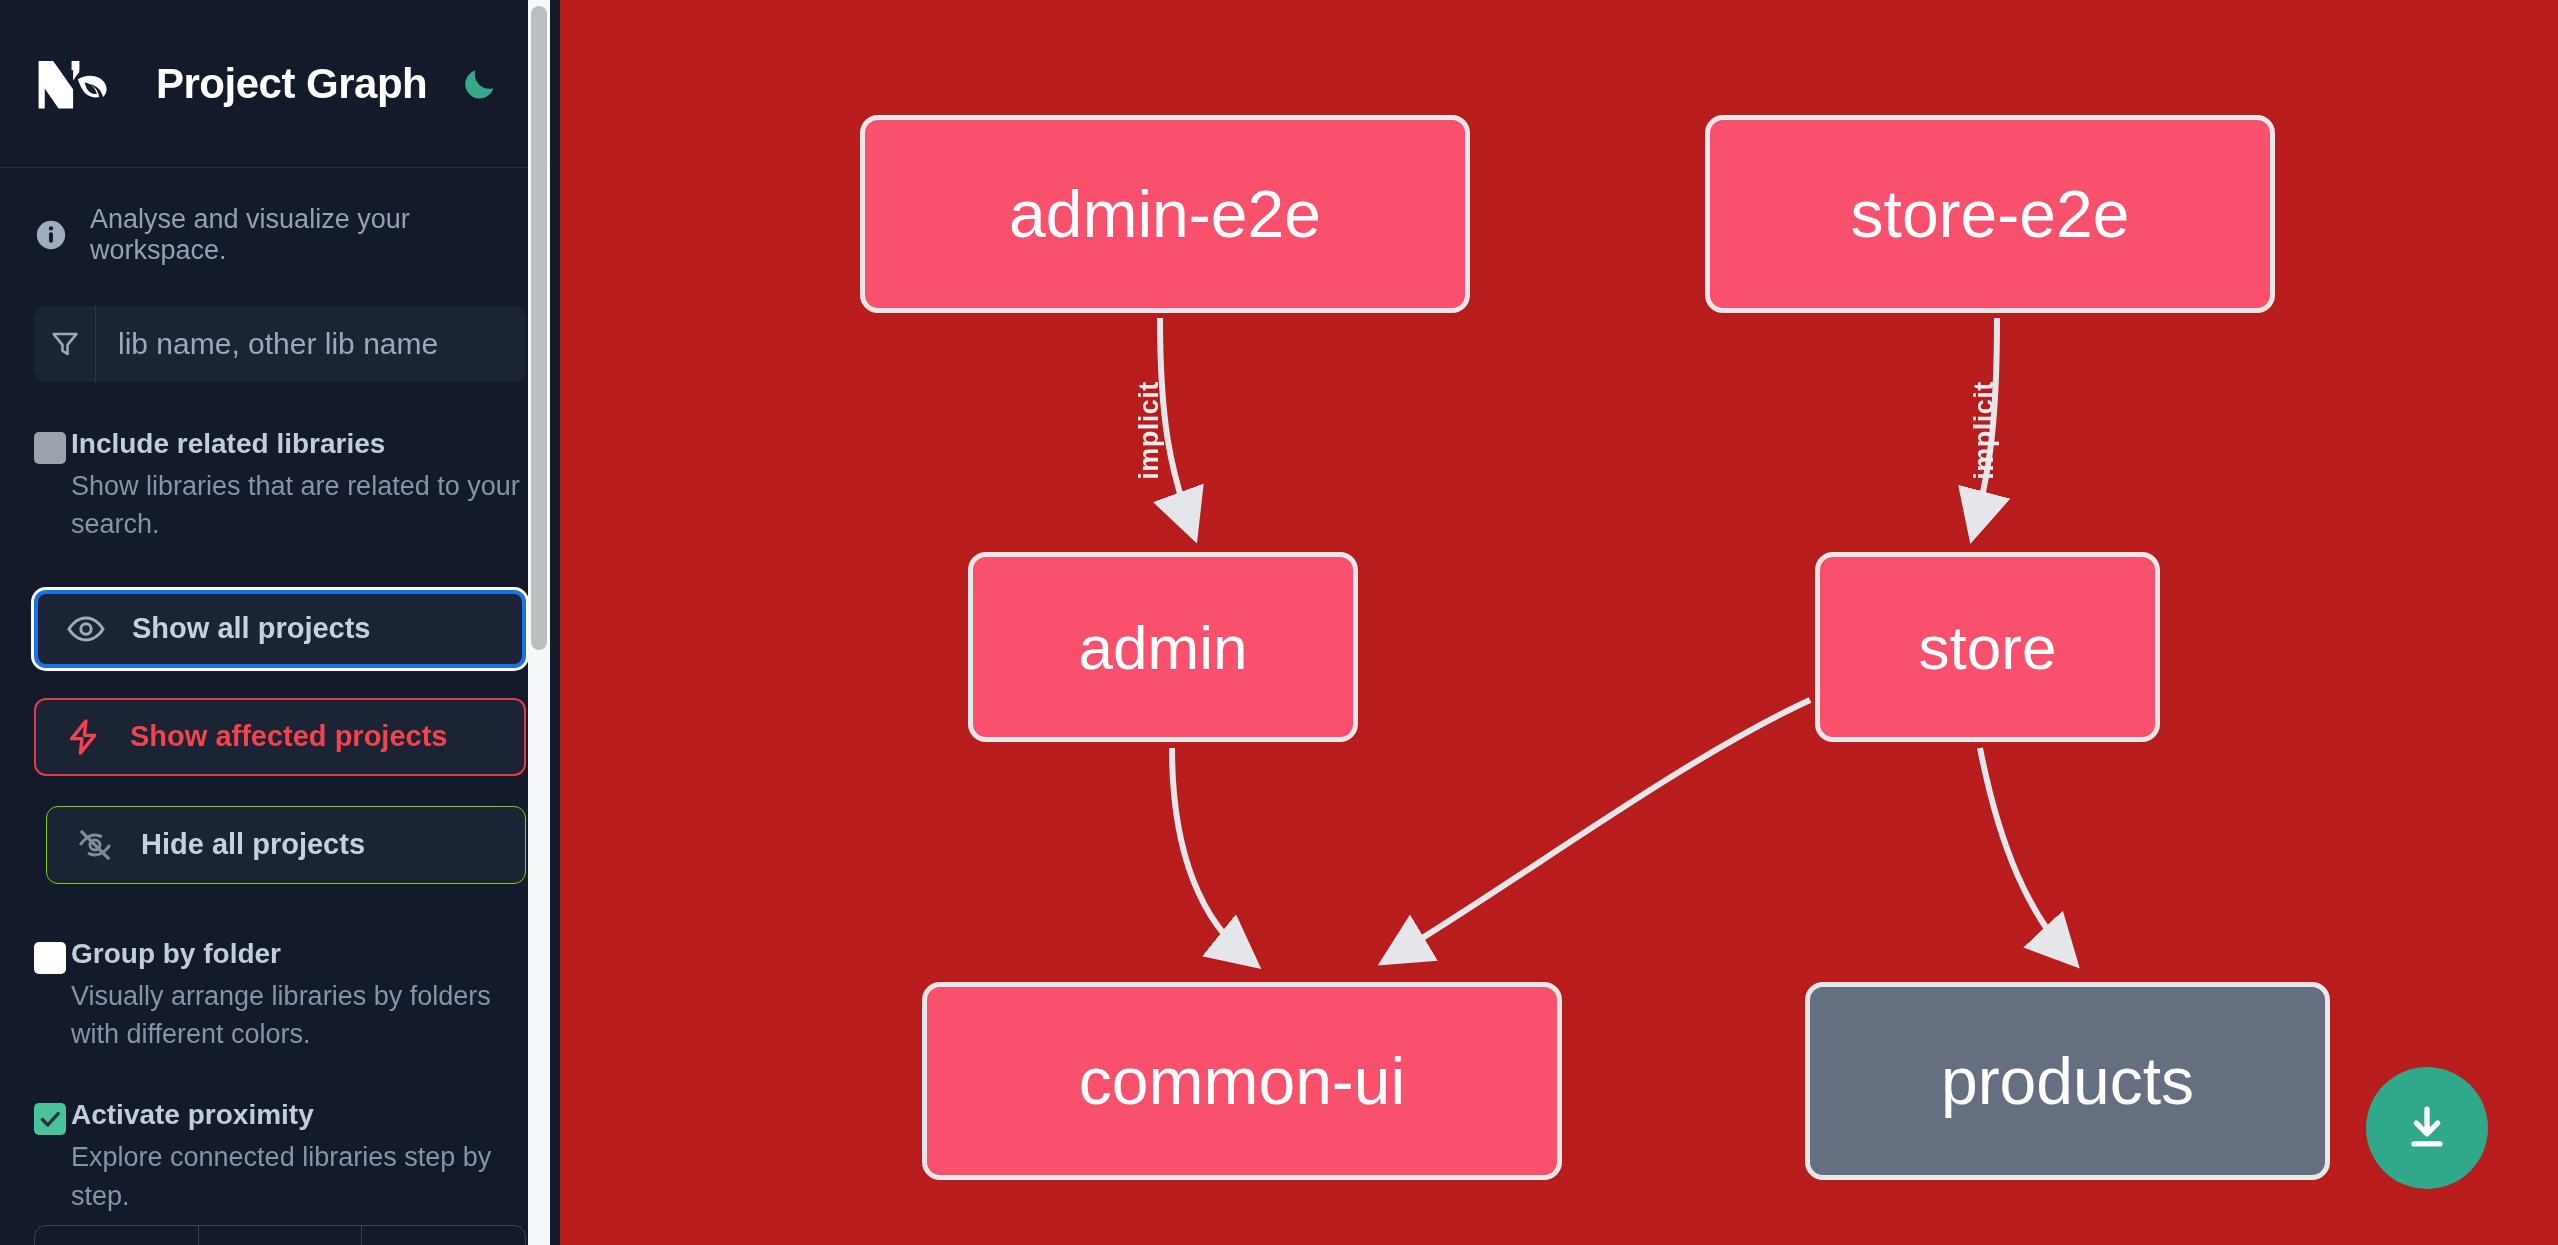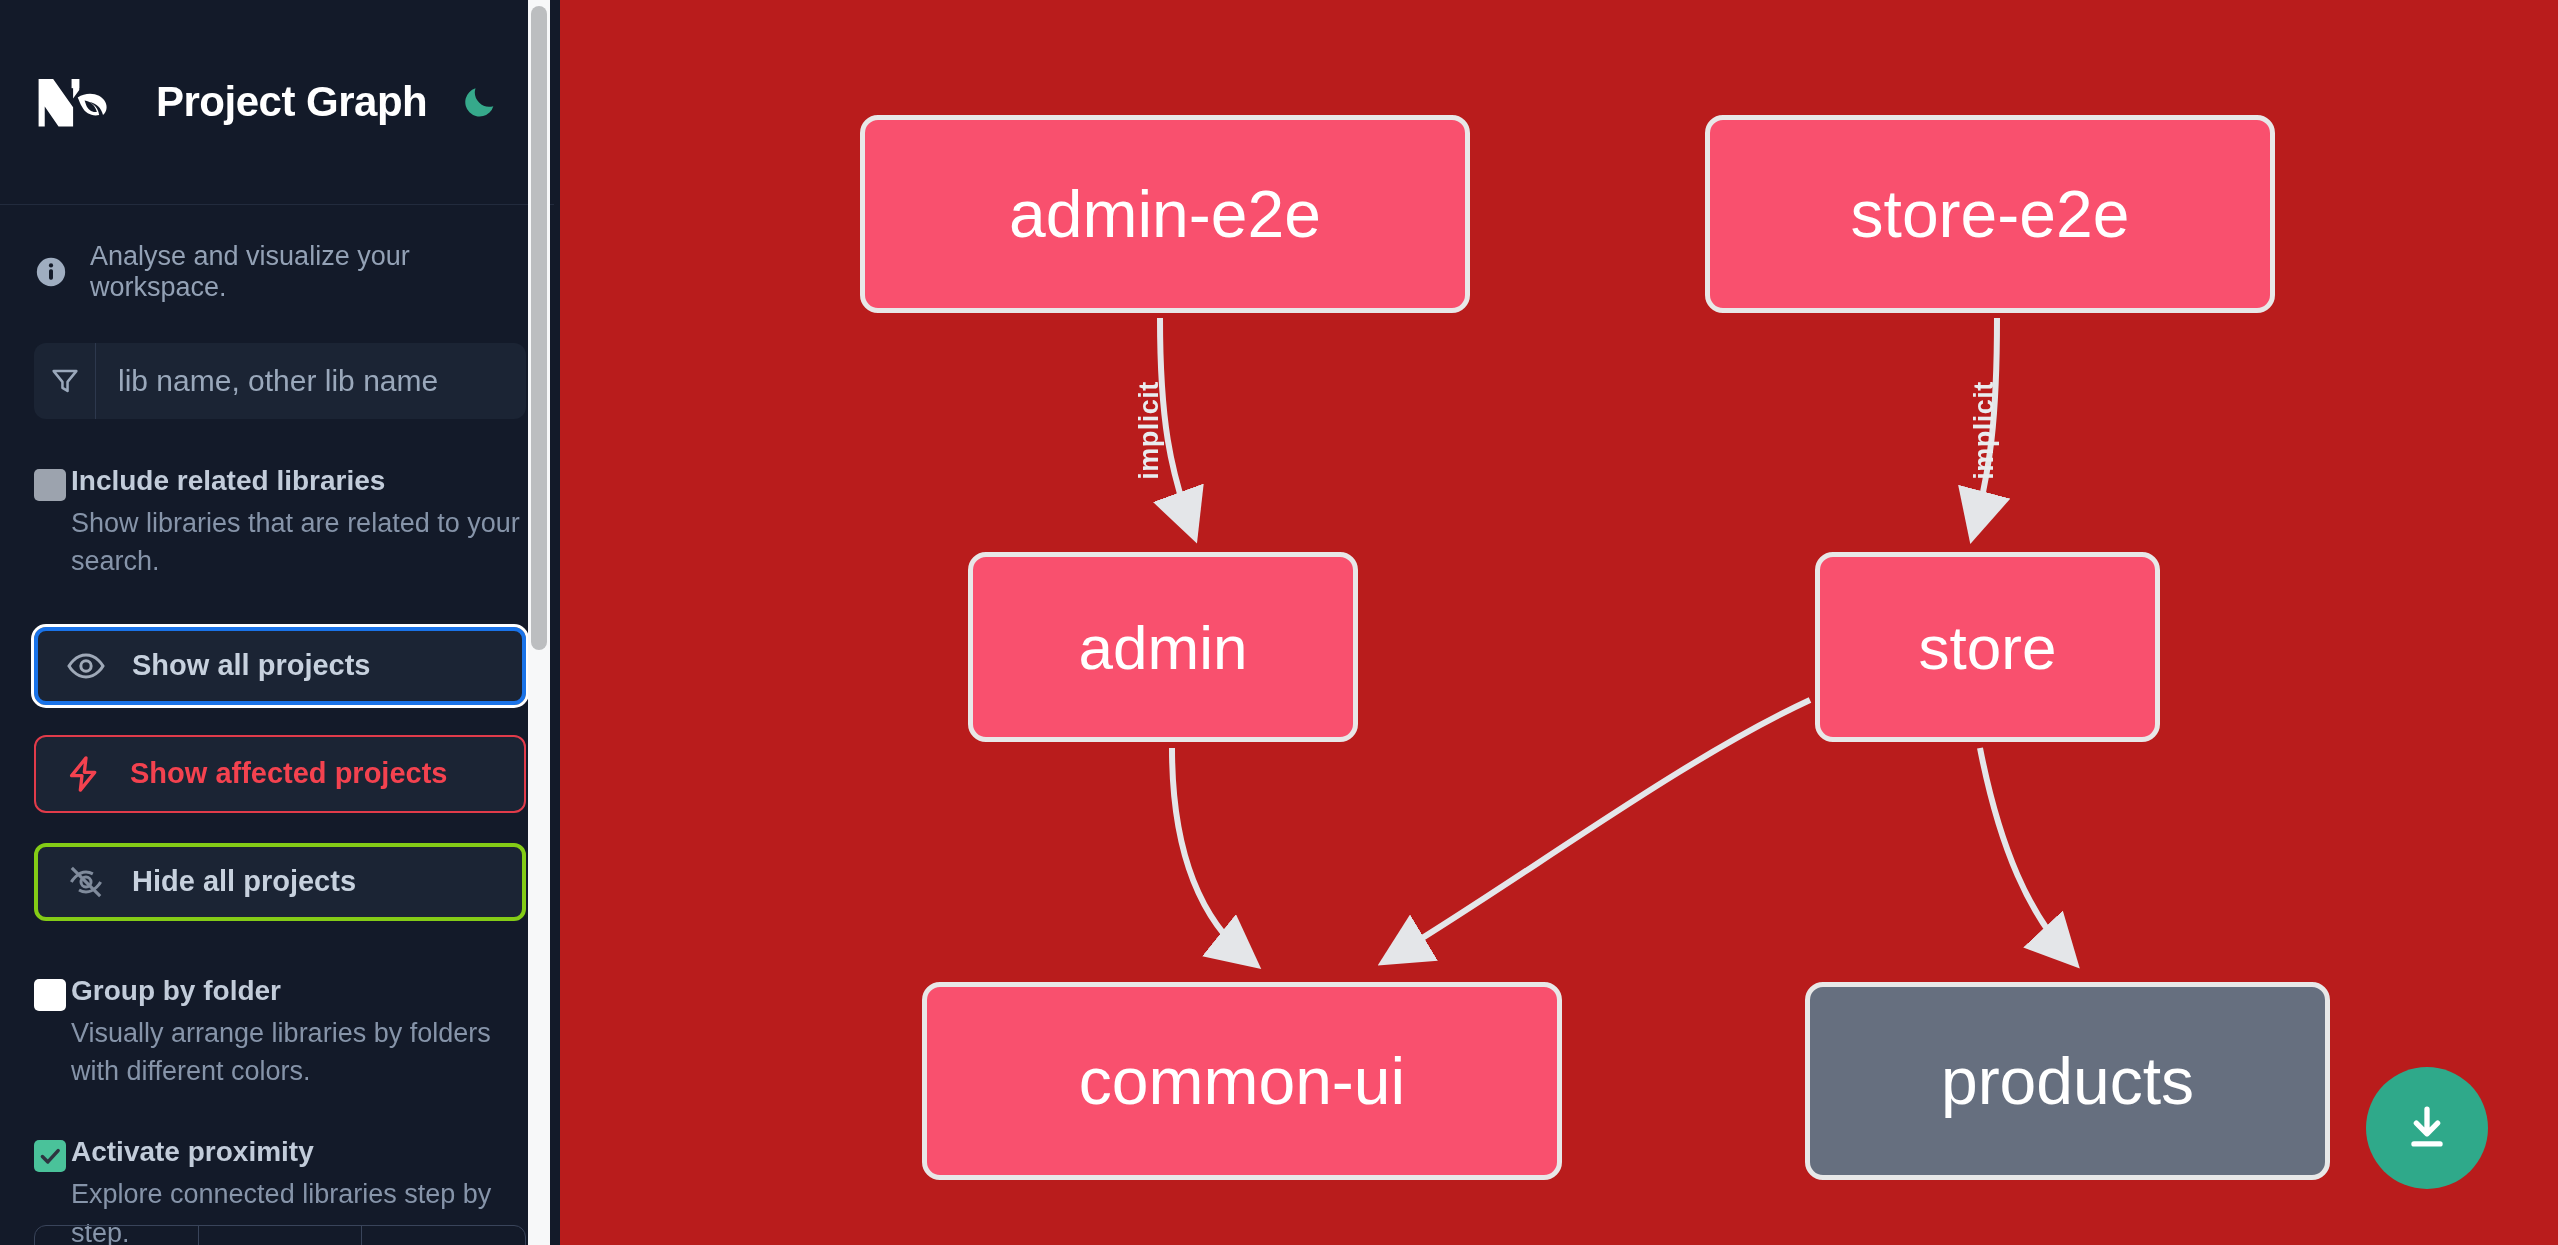--- a/index.html
+++ b/index.html
@@ -13,21 +13,21 @@
 
   
   #sidebar {
     position: relative;
     width: 560px; height: 1245px;
     background: #131a29;
     flex: 0 0 560px;
     overflow: hidden;
   }
   .sb-header {
-    height: 205px;
+    height: 168px;
     display: flex; align-items: center;
     padding: 0 34px;
     border-bottom: 1px solid #222b3d;
   }
   .nx-logo { width: 92px; height: 62px; flex: 0 0 92px; }
   .app-title {
     font-size: 42px; font-weight: 700; color: #ffffff;
     margin-left: 30px; letter-spacing: -0.5px; white-space: nowrap;
   }
   .theme-toggle {
@@ -86,21 +86,21 @@
     padding: 0 28px; cursor: pointer;
     background: #1b2434; border: 1px solid #2f3a4d;
     font-size: 29px; font-weight: 700; color: #c7d1de;
   }
   .gbtn.focused {
     border: 4px solid #1a73e8;
     outline: 3px solid #ffffff;
     background: #1b2434;
   }
   .gbtn.danger { border: 2px solid #e23b4a; color: #f4424f; }
-  .gbtn.plain  { border: 4px solid #84cc16; }
+  .gbtn.plain  { border: 1px solid #84cc16; margin-left: 12px; }
   .gbtn .ic { width: 40px; height: 40px; flex: 0 0 40px; display:flex; align-items:center; justify-content:center;}
 
   .seg-peek {
     position: absolute; left: 34px; bottom: -56px;
     width: 492px; height: 76px;
     border: 1px solid #39445a; border-radius: 12px;
     display: flex;
   }
   .seg-peek div { flex: 1; border-right: 1px solid #39445a; }
   .seg-peek div:last-child { border-right: none; }

